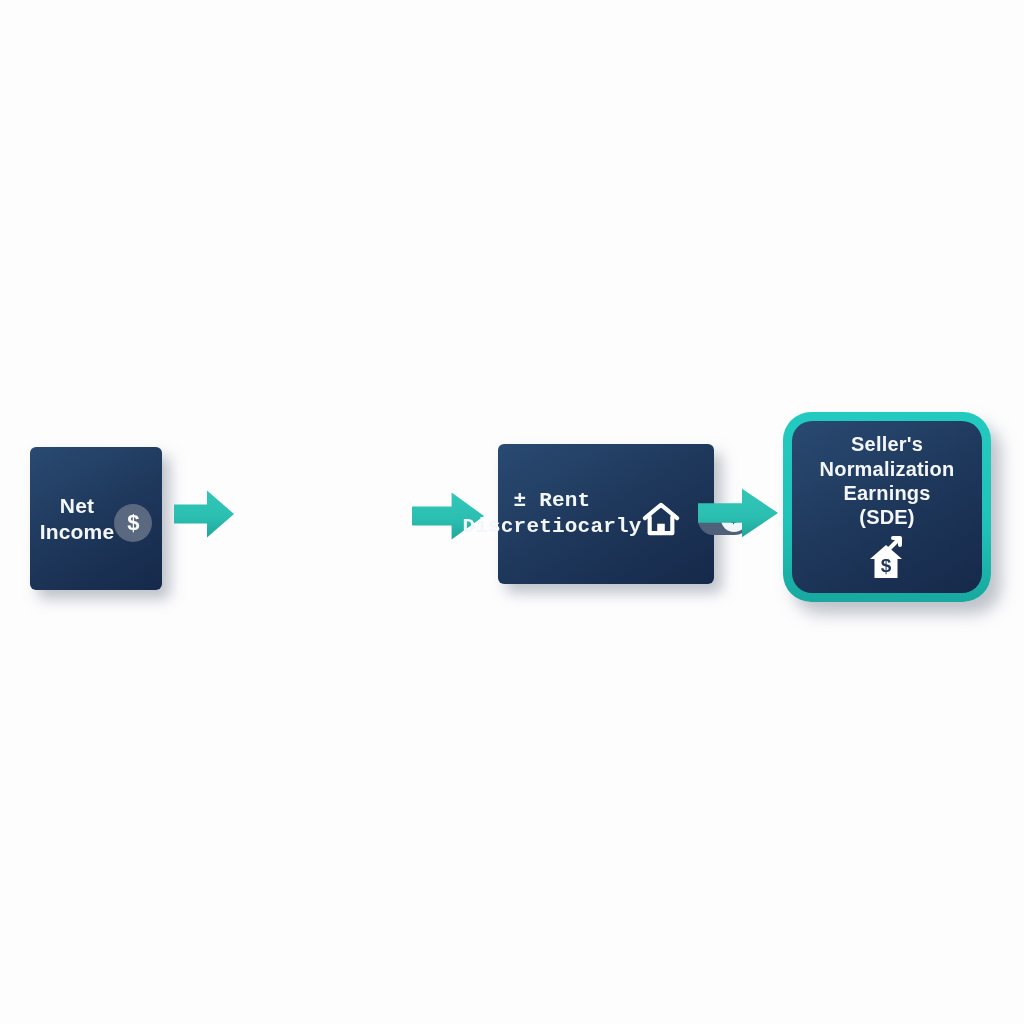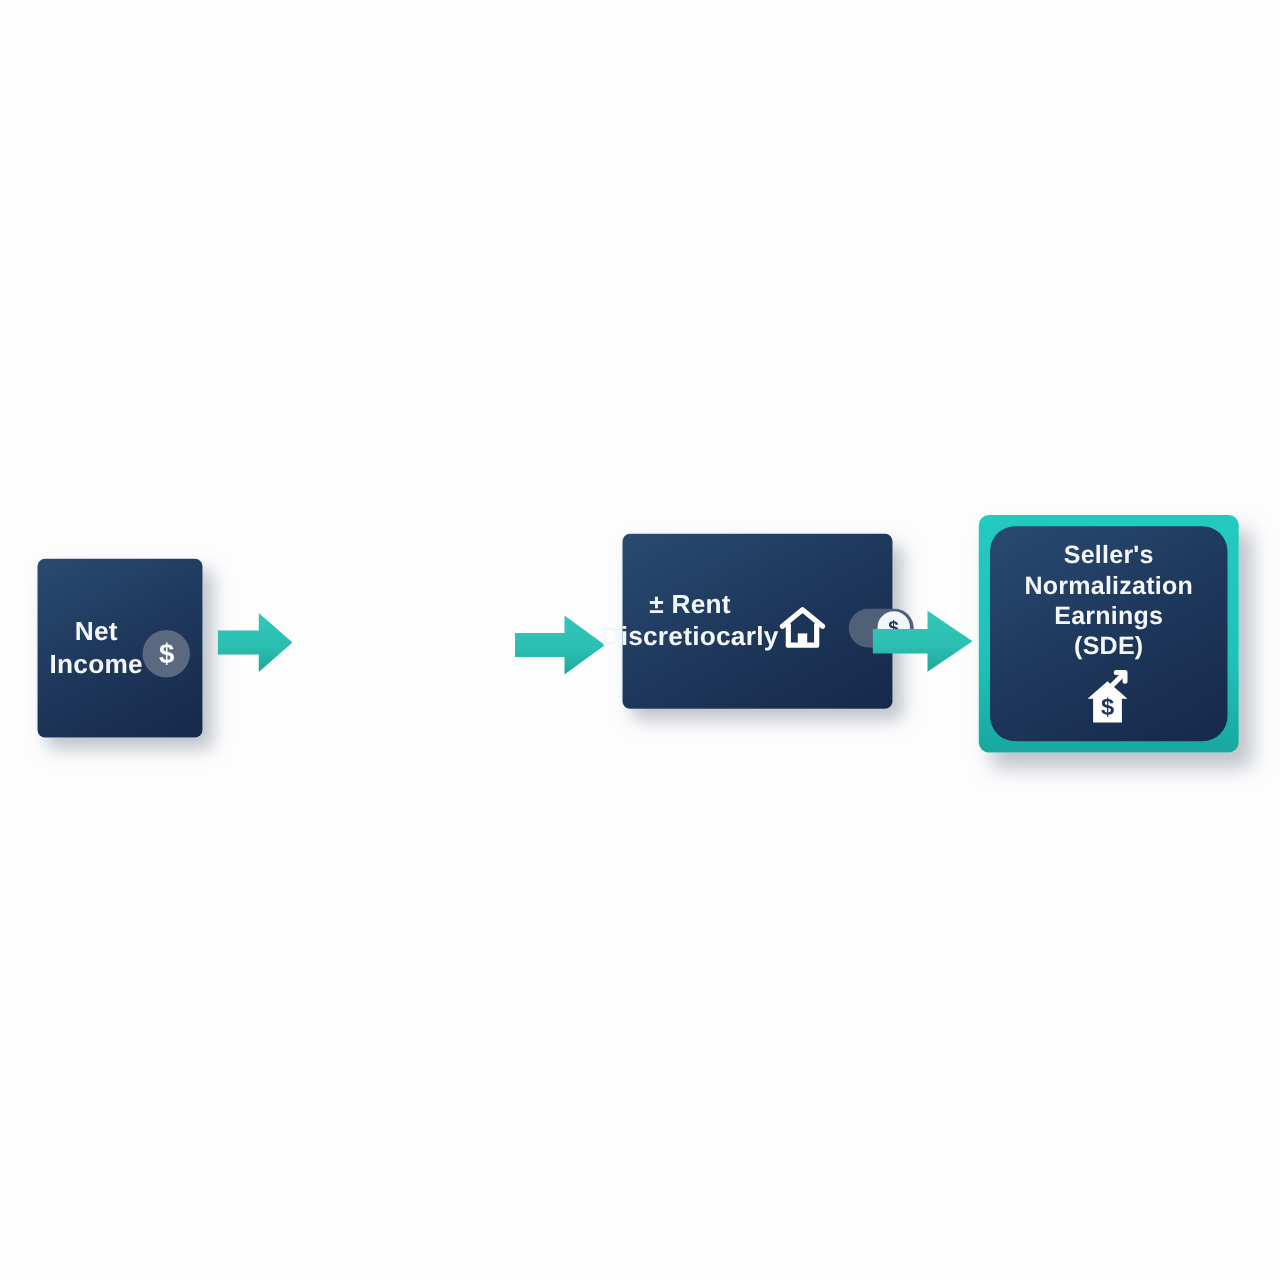--- a/index.html
+++ b/index.html
@@ -20,28 +20,28 @@
     display:flex;flex-direction:row;align-items:center;justify-content:center;
     color:#f4f7fa;text-align:center;
   }
   .step-label{font-weight:700;letter-spacing:.2px;color:#f4f7fa;}
   .step-label .line{line-height:1.22;}
 
   #box-net-income{left:30px;top:447px;width:132px;height:143px;}
   #box-net-income .step-label{font-size:21px;}
   #box-add-backs{left:242px;top:440px;width:156px;height:150px;}
   #box-add-backs .step-label{font-size:22px;}
-  #box-rent-norm{left:498px;top:427px;width:216px;height:140px;}
+  #box-rent-norm{left:498px;top:444px;width:216px;height:140px;font-family:Liberation Mono, monospace;}
   #box-rent-norm .step-label{font-size:21px;}
 
   
   #box-sde-outer{
     position:absolute;left:783px;top:412px;width:208px;height:190px;
     background:linear-gradient(180deg,#23cabf 0%,#1fc2b8 60%,#18a89f 100%);
-    border-radius:8px;
+    border-radius:28px;
     box-shadow:10px 12px 16px rgba(128,138,152,0.5);
     display:flex;align-items:center;justify-content:center;
   }
   #box-sde-inner{
     width:190px;height:172px;border-radius:20px;
     background:linear-gradient(150deg,#2a4a72 0%,#1d3659 55%,#16294a 100%);
     display:flex;flex-direction:column;align-items:center;justify-content:center;
     color:#f4f7fa;text-align:center;
   }
   #box-sde-inner .step-label{font-size:20px;}

